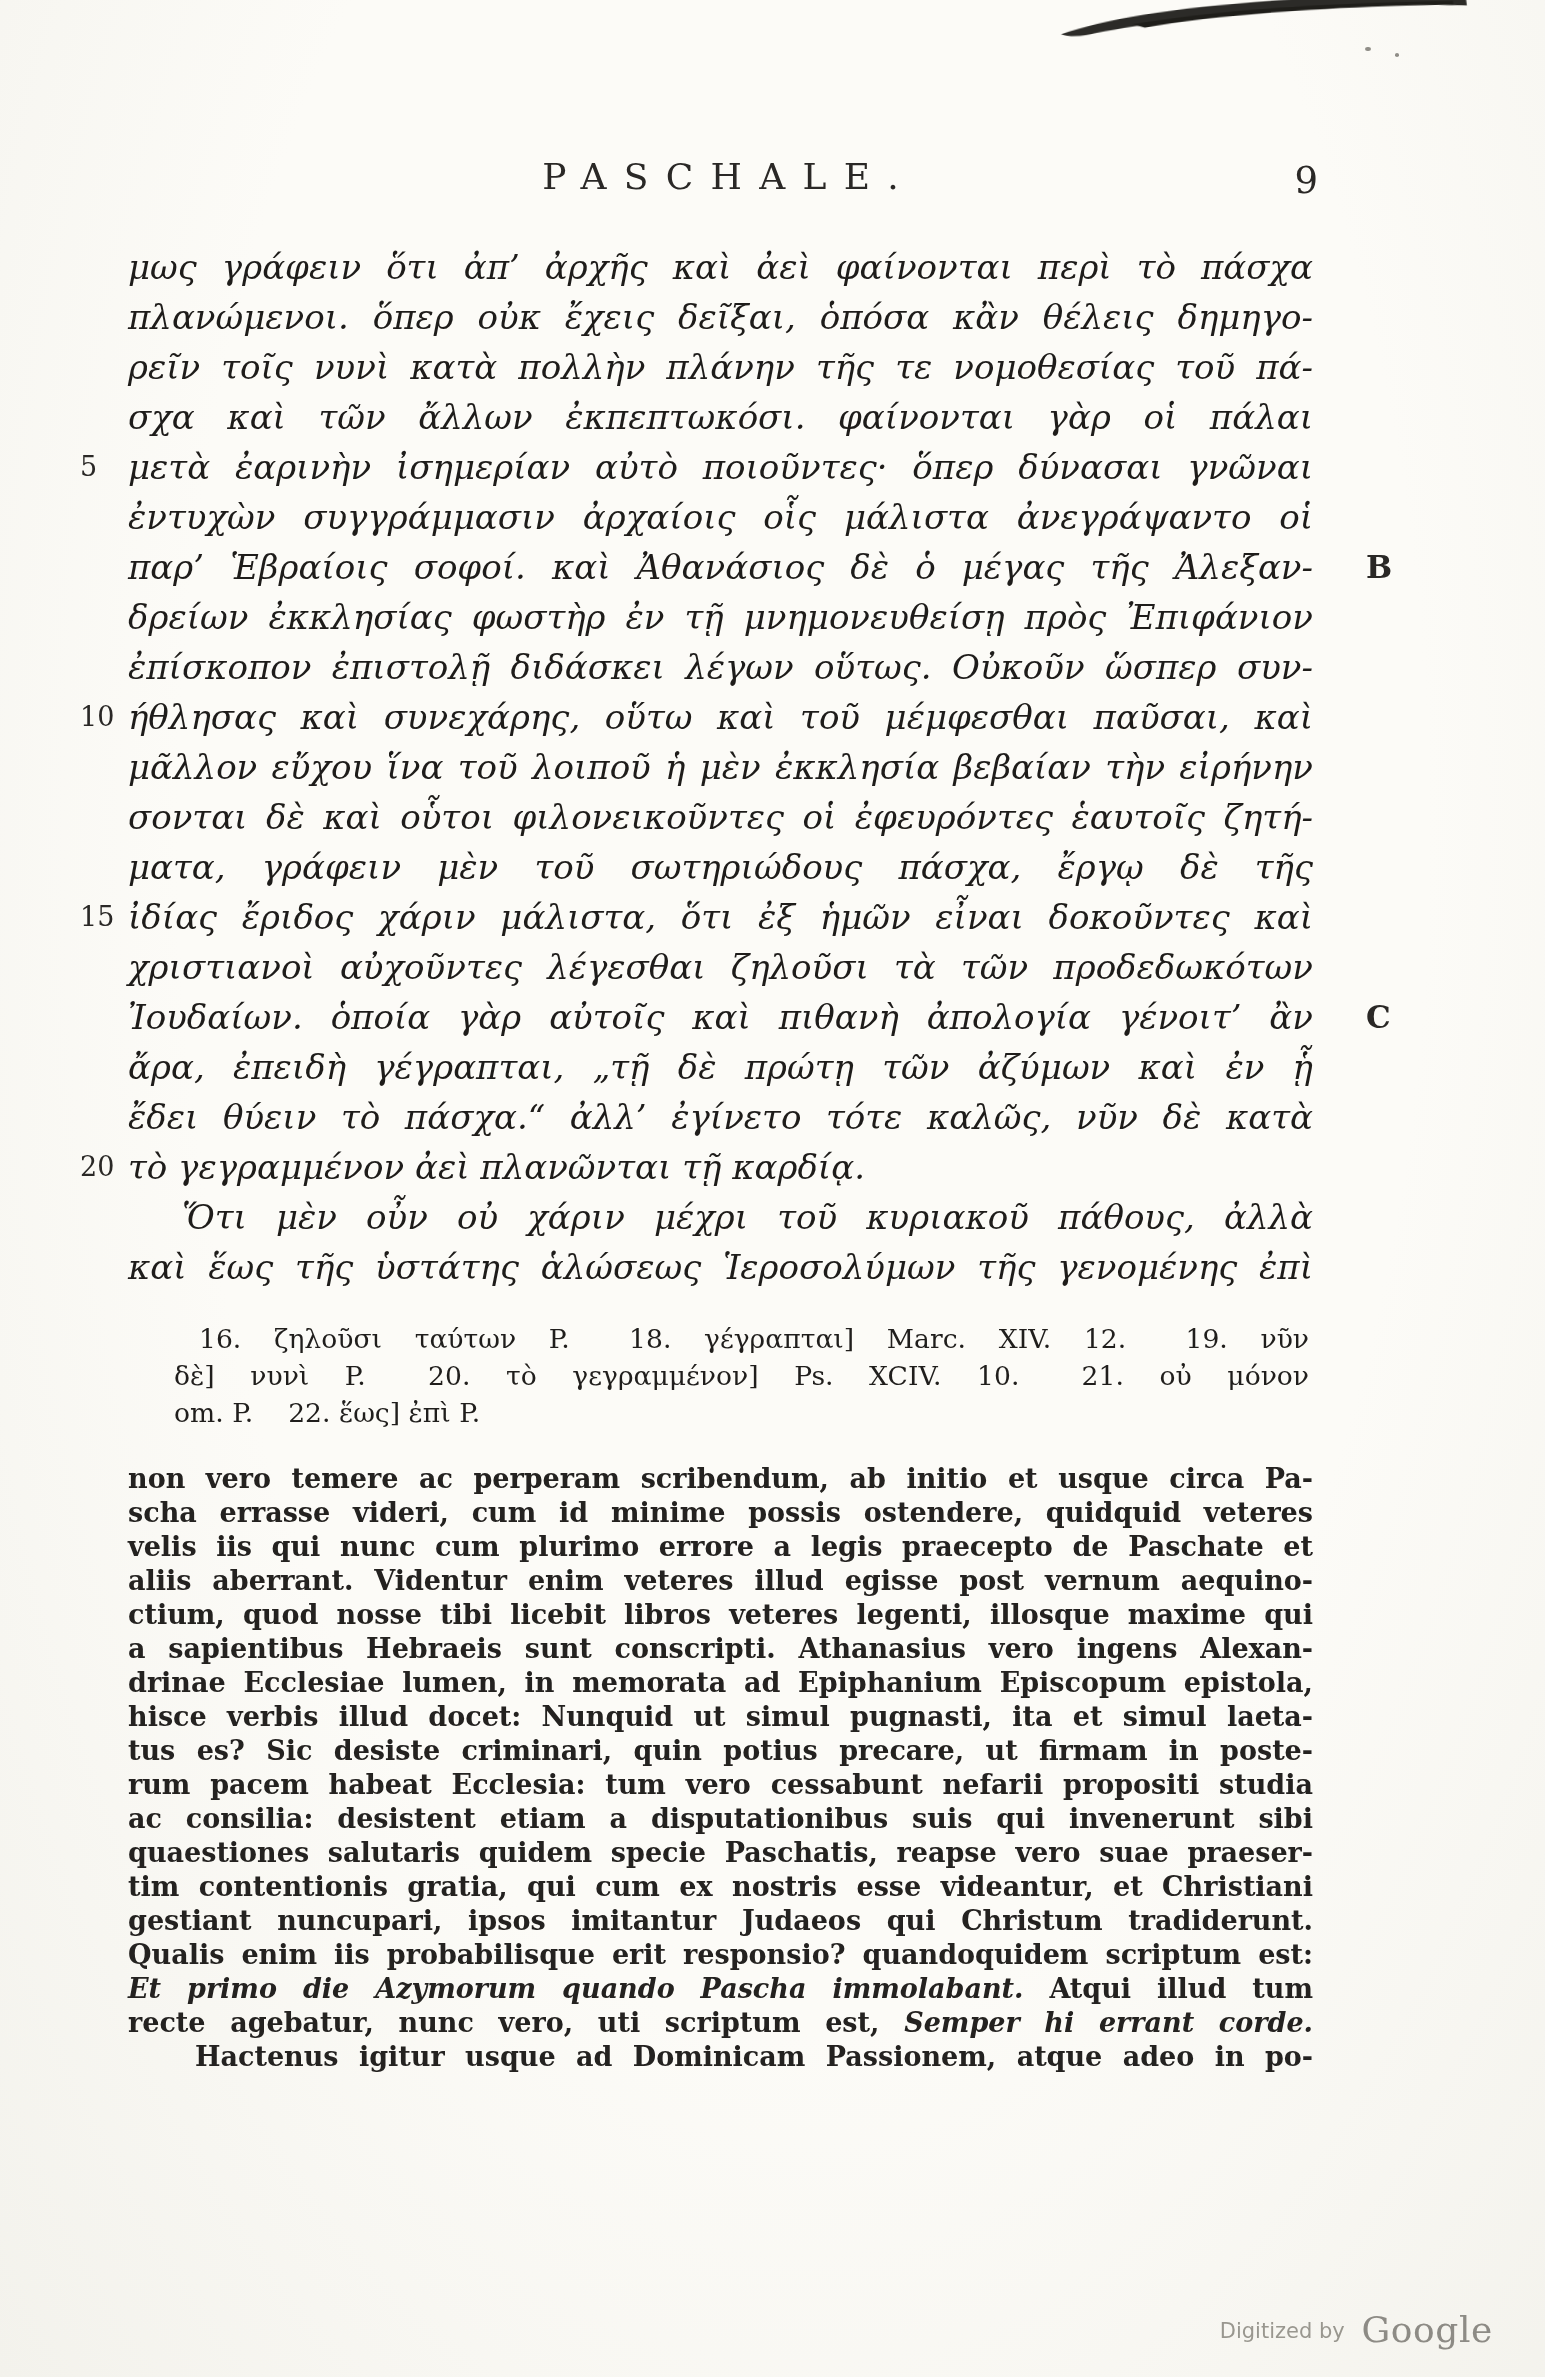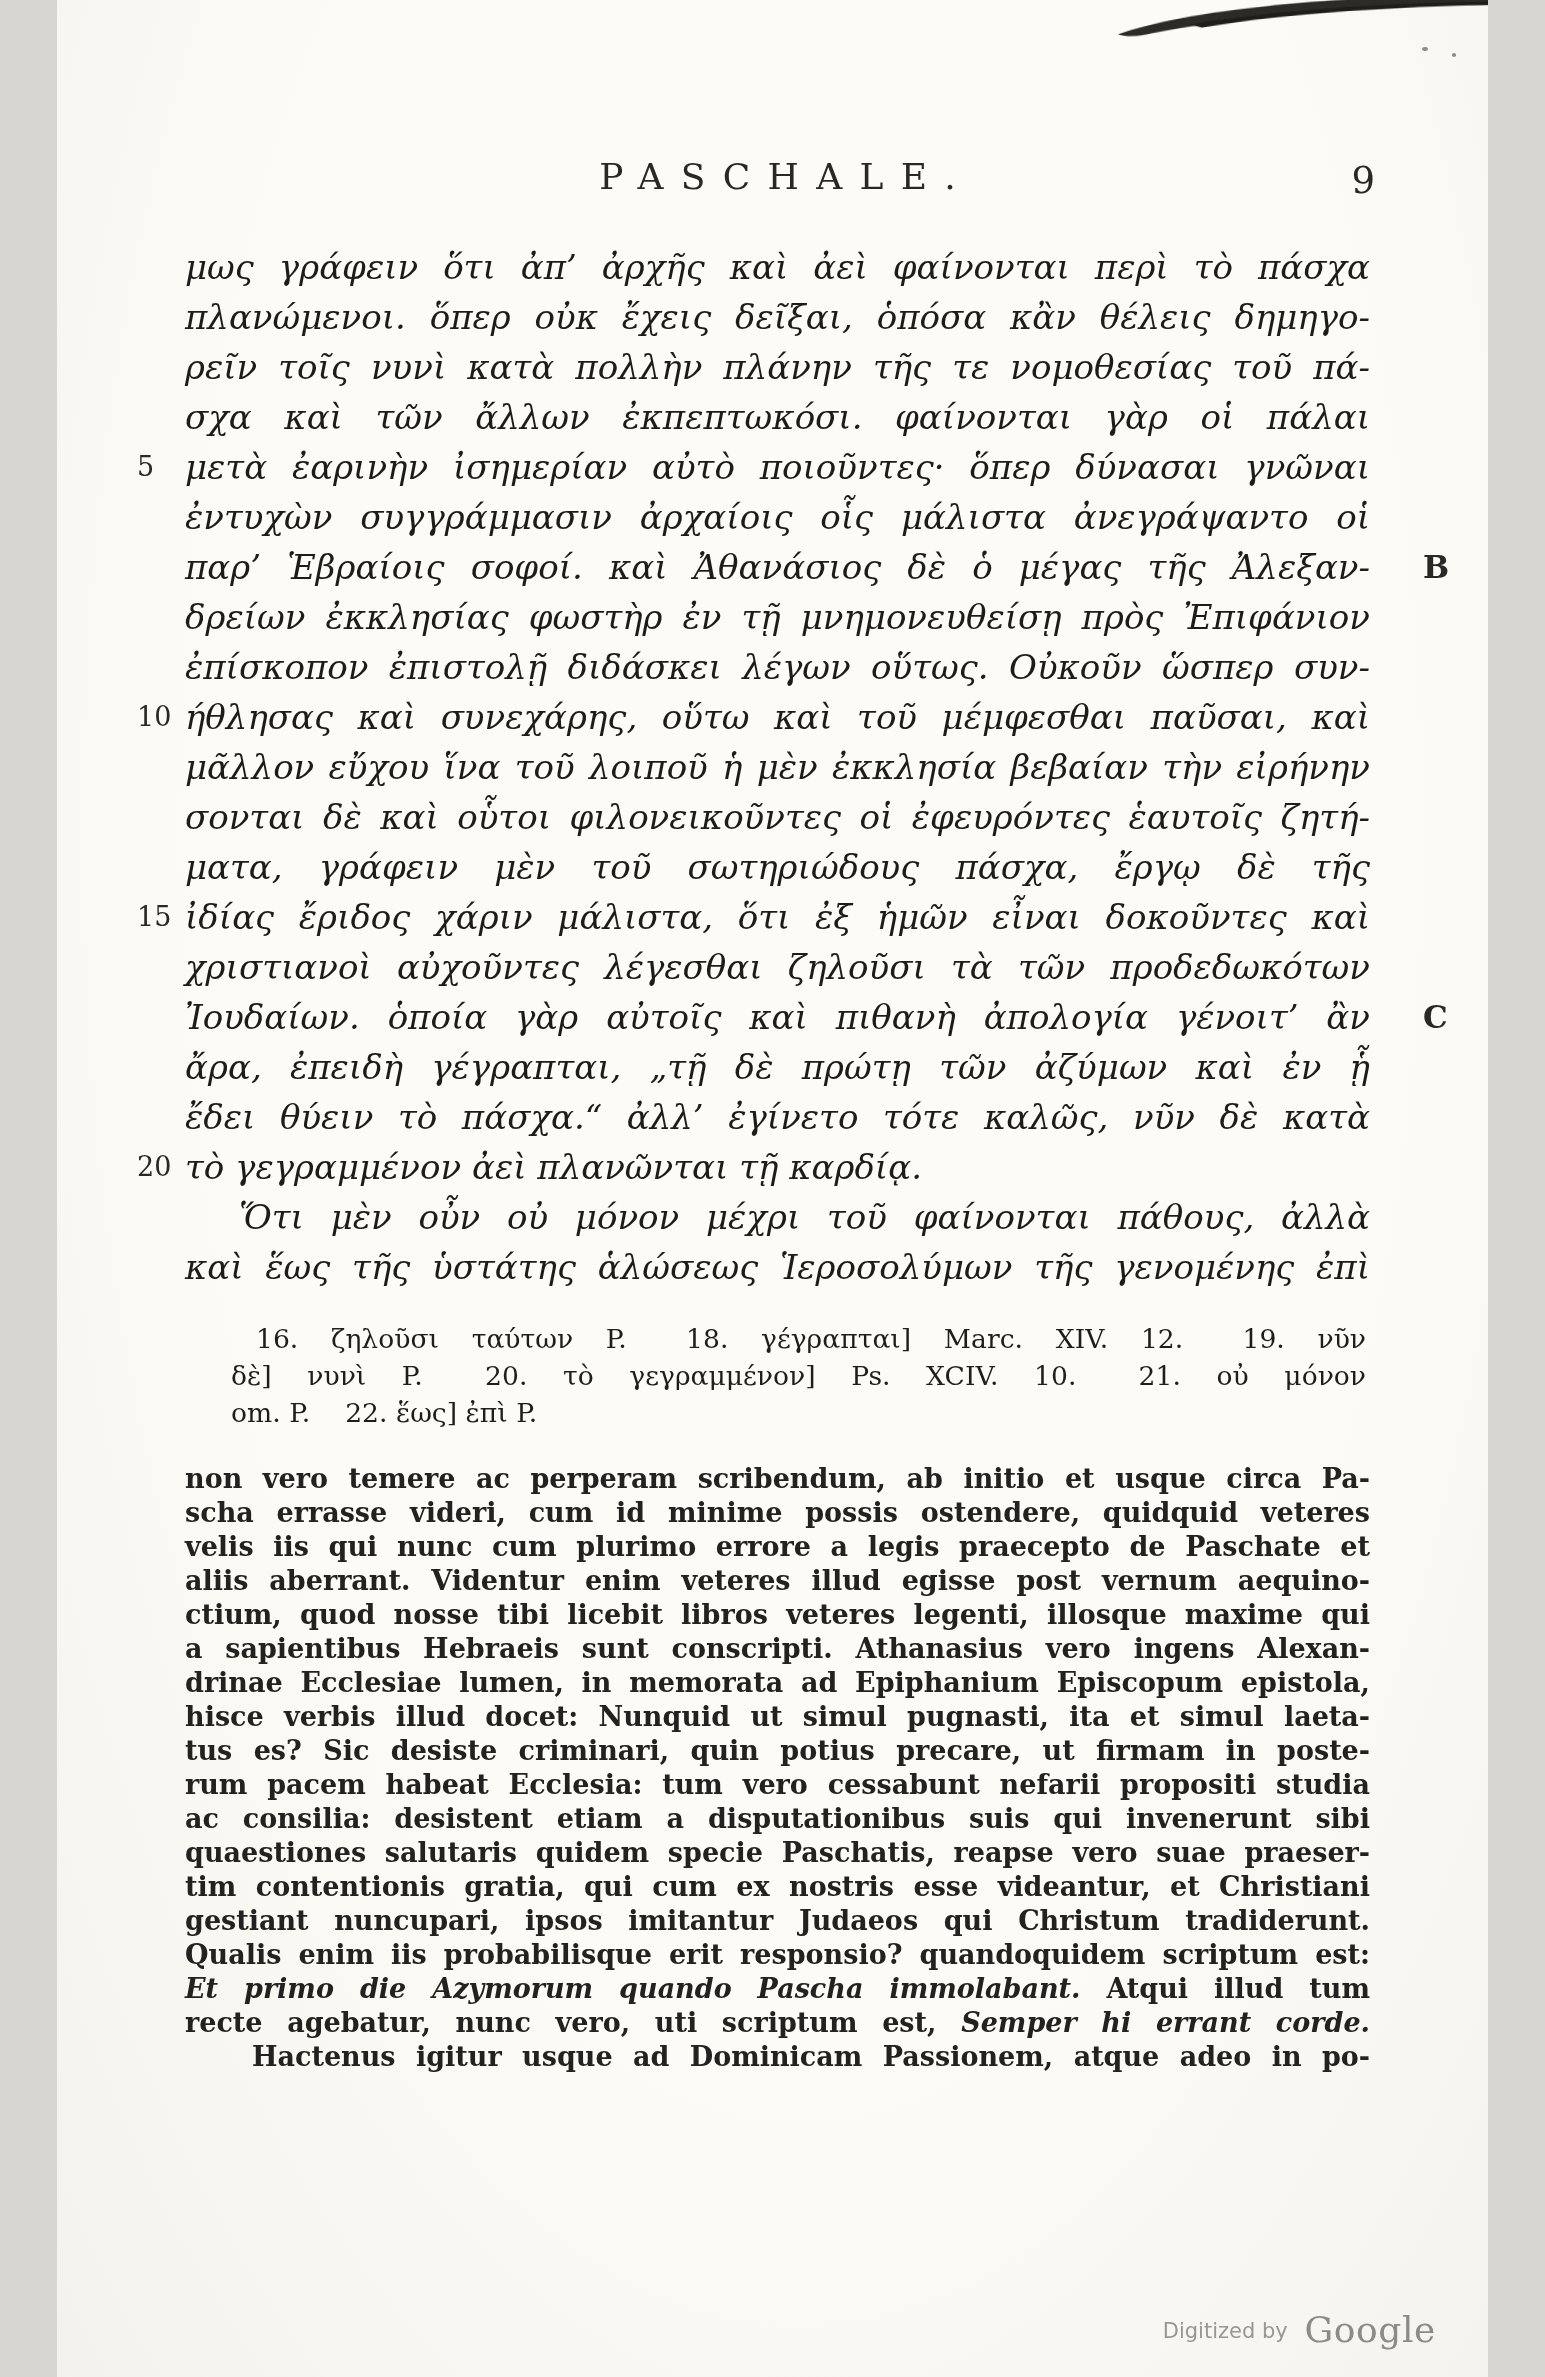--- a/index.html
+++ b/index.html
@@ -1,18 +1,18 @@
 <!DOCTYPE html>
 <html style="font-size:10px"><head>
 <meta charset="utf-8">
 <style>
   html,body { margin:0; padding:0; background:#d8d6d2; }
   .page {
     position:relative;
-    width:1431px; height:2377px;
+    width:1545px; height:2377px;
     margin:0 auto;
     background: radial-gradient(ellipse at 52% 35%, #fcfbf7 55%, #f3f2ec 100%);
     font-family:"DejaVu Serif", serif;
     color:#1e1c1a;
     overflow:hidden;
   }
   .content { position:absolute; left:128px; top:156px; width:1185px; }
 
   .page-header { position:relative; height:51px; }
   .title {
@@ -90,21 +90,21 @@
         <div class="tline"><span class="lnum">10</span><span>ήθλησας καὶ συνεχάρης, οὕτω καὶ τοῦ μέμφεσθαι παῦσαι, καὶ</span></div>
         <div class="tline"><span>μᾶλλον εὔχου ἵνα τοῦ λοιποῦ ἡ μὲν ἐκκλησία βεβαίαν τὴν εἰρήνην</span></div>
         <div class="tline"><span>σονται δὲ καὶ οὗτοι φιλονεικοῦντες οἱ ἐφευρόντες ἑαυτοῖς ζητή-</span></div>
         <div class="tline"><span>ματα, γράφειν μὲν τοῦ σωτηριώδους πάσχα, ἔργῳ δὲ τῆς</span></div>
         <div class="tline"><span class="lnum">15</span><span>ἰδίας ἔριδος χάριν μάλιστα, ὅτι ἐξ ἡμῶν εἶναι δοκοῦντες καὶ</span></div>
         <div class="tline"><span>χριστιανοὶ αὐχοῦντες λέγεσθαι ζηλοῦσι τὰ τῶν προδεδωκότων</span></div>
         <div class="tline"><span>Ἰουδαίων. ὁποία γὰρ αὐτοῖς καὶ πιθανὴ ἀπολογία γένοιτ’ ἂν</span><span class="lmargin">C</span></div>
         <div class="tline"><span>ἄρα, ἐπειδὴ γέγραπται, „τῇ δὲ πρώτῃ τῶν ἀζύμων καὶ ἐν ᾗ</span></div>
         <div class="tline"><span>ἔδει θύειν τὸ πάσχα.“ ἀλλ’ ἐγίνετο τότε καλῶς, νῦν δὲ κατὰ</span></div>
         <div class="tline no-jl"><span class="lnum">20</span><span>τὸ γεγραμμένον ἀεὶ πλανῶνται τῇ καρδίᾳ.</span></div>
-        <div class="tline indent"><span>Ὅτι μὲν οὖν οὐ μόνον μέχρι τοῦ φαίνονται πάθους, ἀλλὰ</span></div>
+        <div class="tline indent"><span>Ὅτι μὲν οὖν οὐ χάριν μέχρι τοῦ κυριακοῦ πάθους, ἀλλὰ</span></div>
         <div class="tline"><span>καὶ ἕως τῆς ὑστάτης ἁλώσεως Ἱεροσολύμων τῆς γενομένης ἐπὶ</span></div>
       </section>
     <section id="apparatus-block" class="apparatus">
         <div class="tline indent"><span>16. ζηλοῦσι ταύτων P.  18. γέγραπται] Marc. XIV. 12.  19. νῦν</span></div>
         <div class="tline"><span>δὲ] νυνὶ P.  20. τὸ γεγραμμένον] Ps. XCIV. 10.  21. οὐ μόνον</span></div>
         <div class="tline no-jl"><span>om. P.  22. ἕως] ἐπὶ P.</span></div>
       </section>
     <section id="latin-block" class="latin">
         <div class="tline"><span>non vero temere ac perperam scribendum, ab initio et usque circa Pa-</span></div>
         <div class="tline"><span>scha errasse videri, cum id minime possis ostendere, quidquid veteres</span></div>

